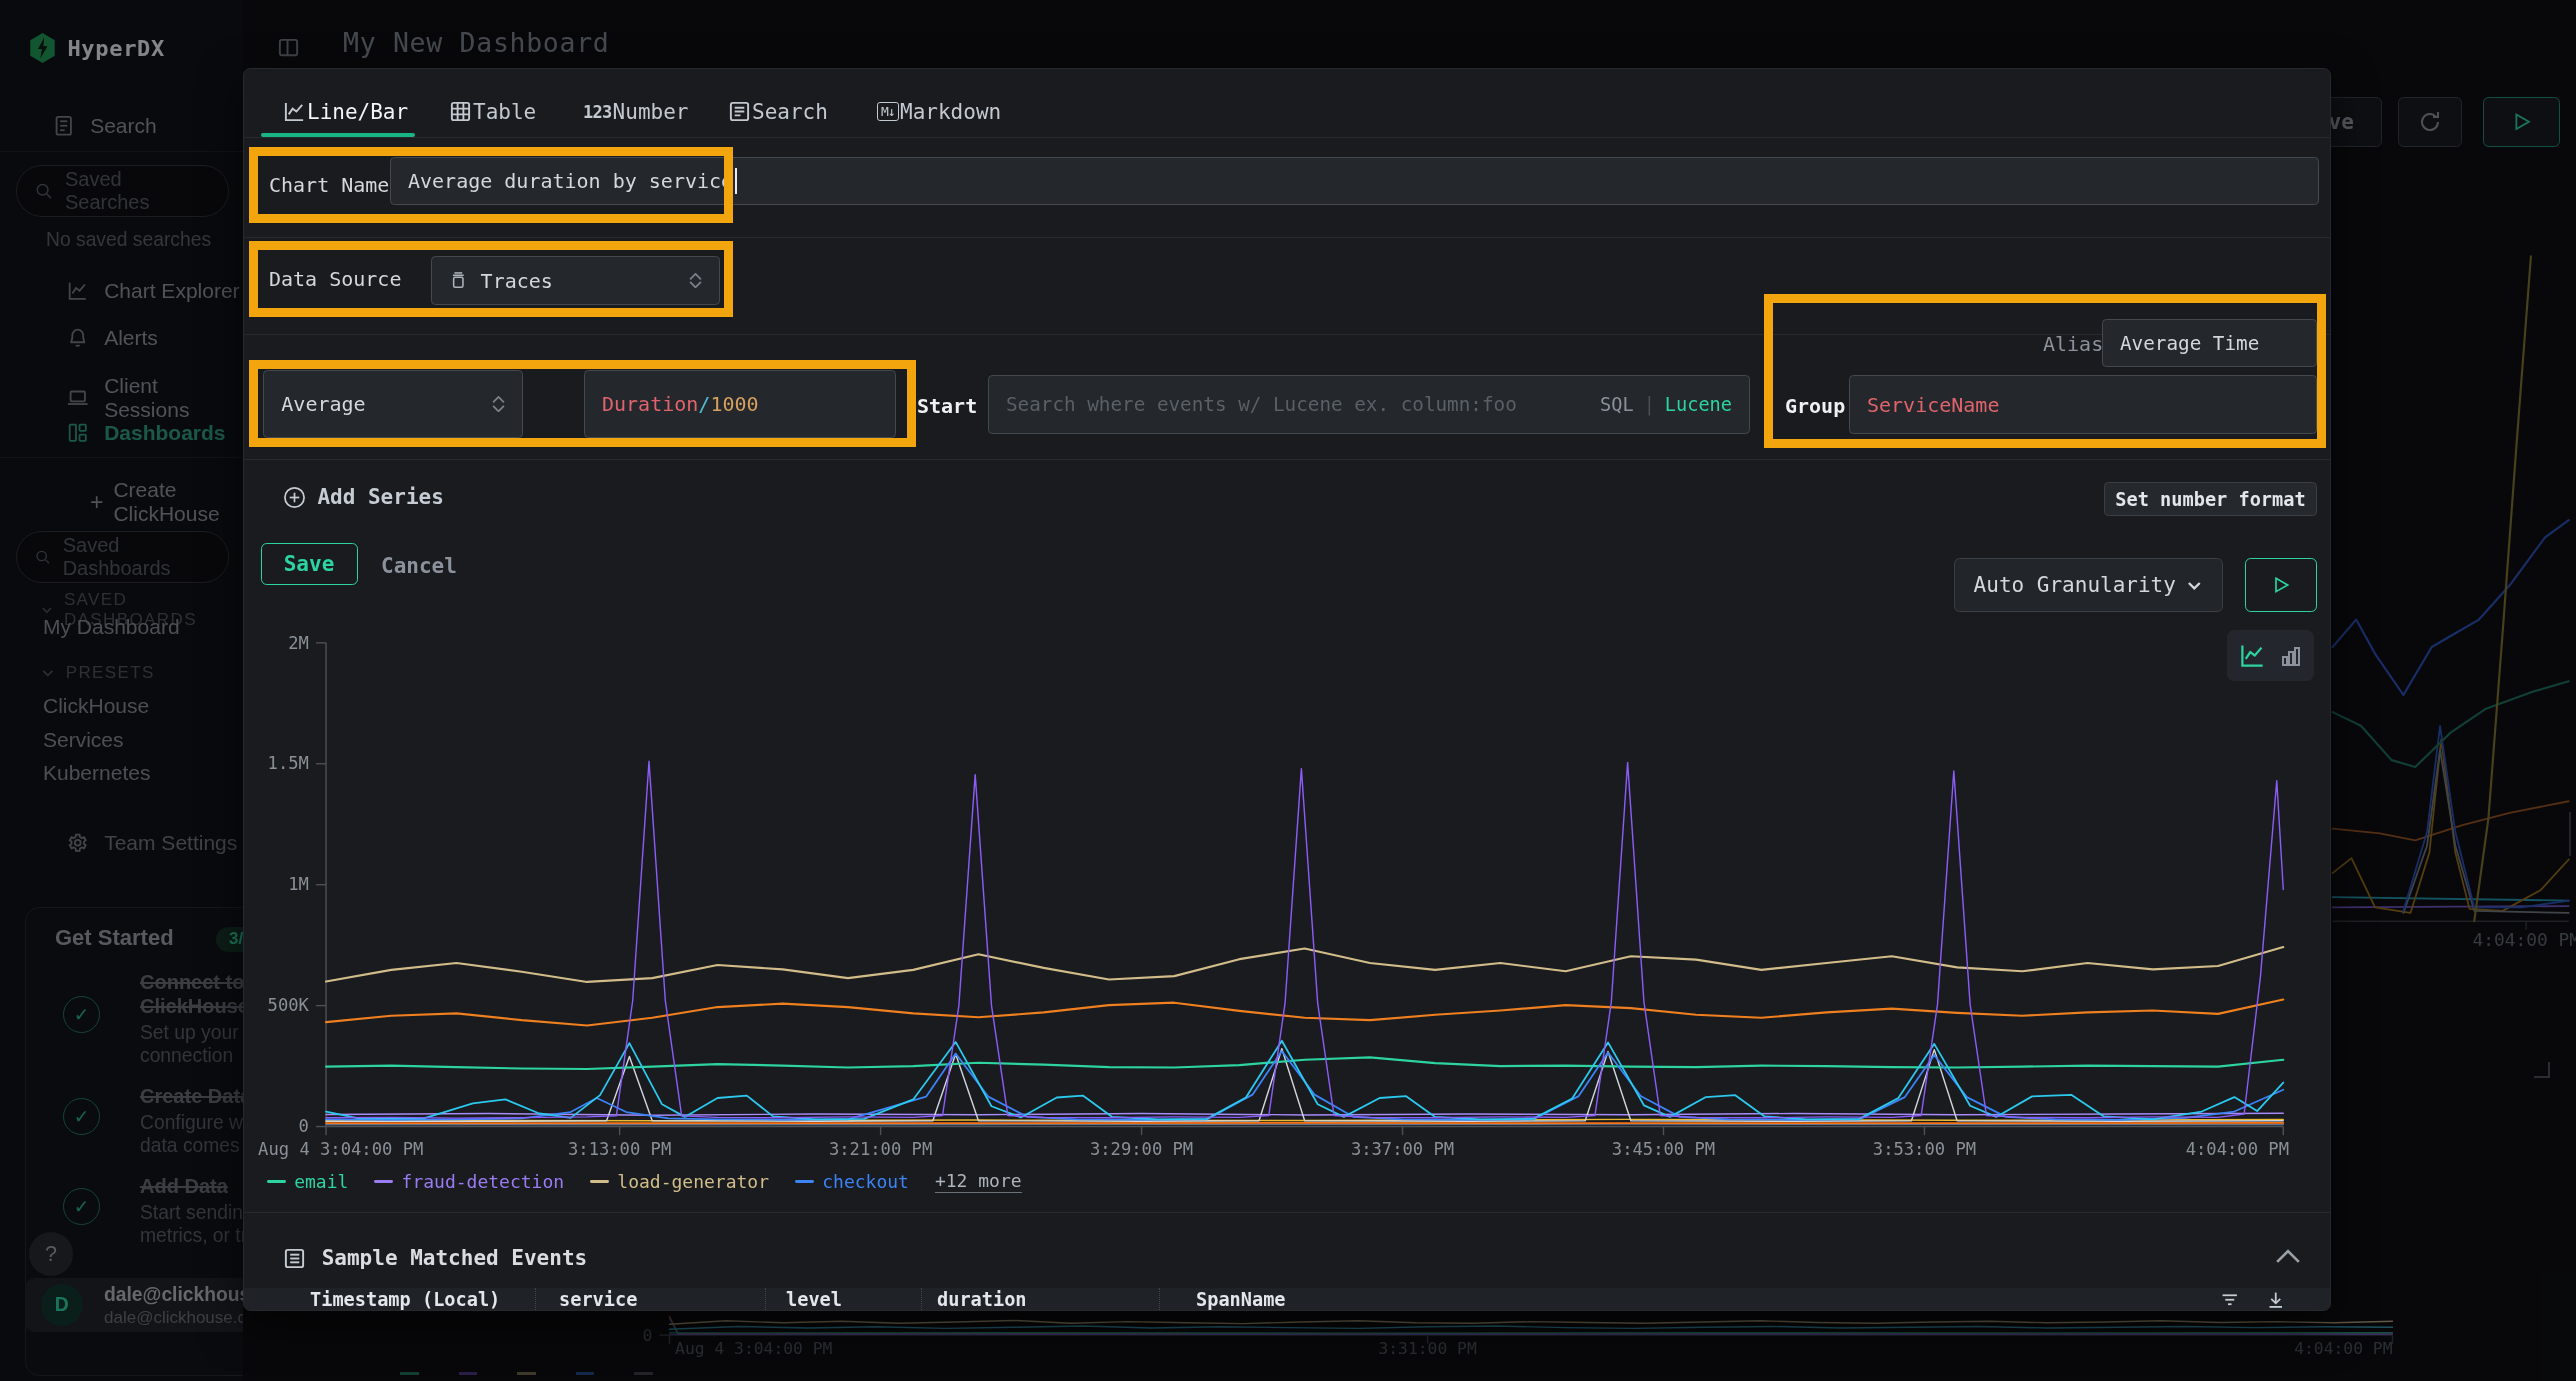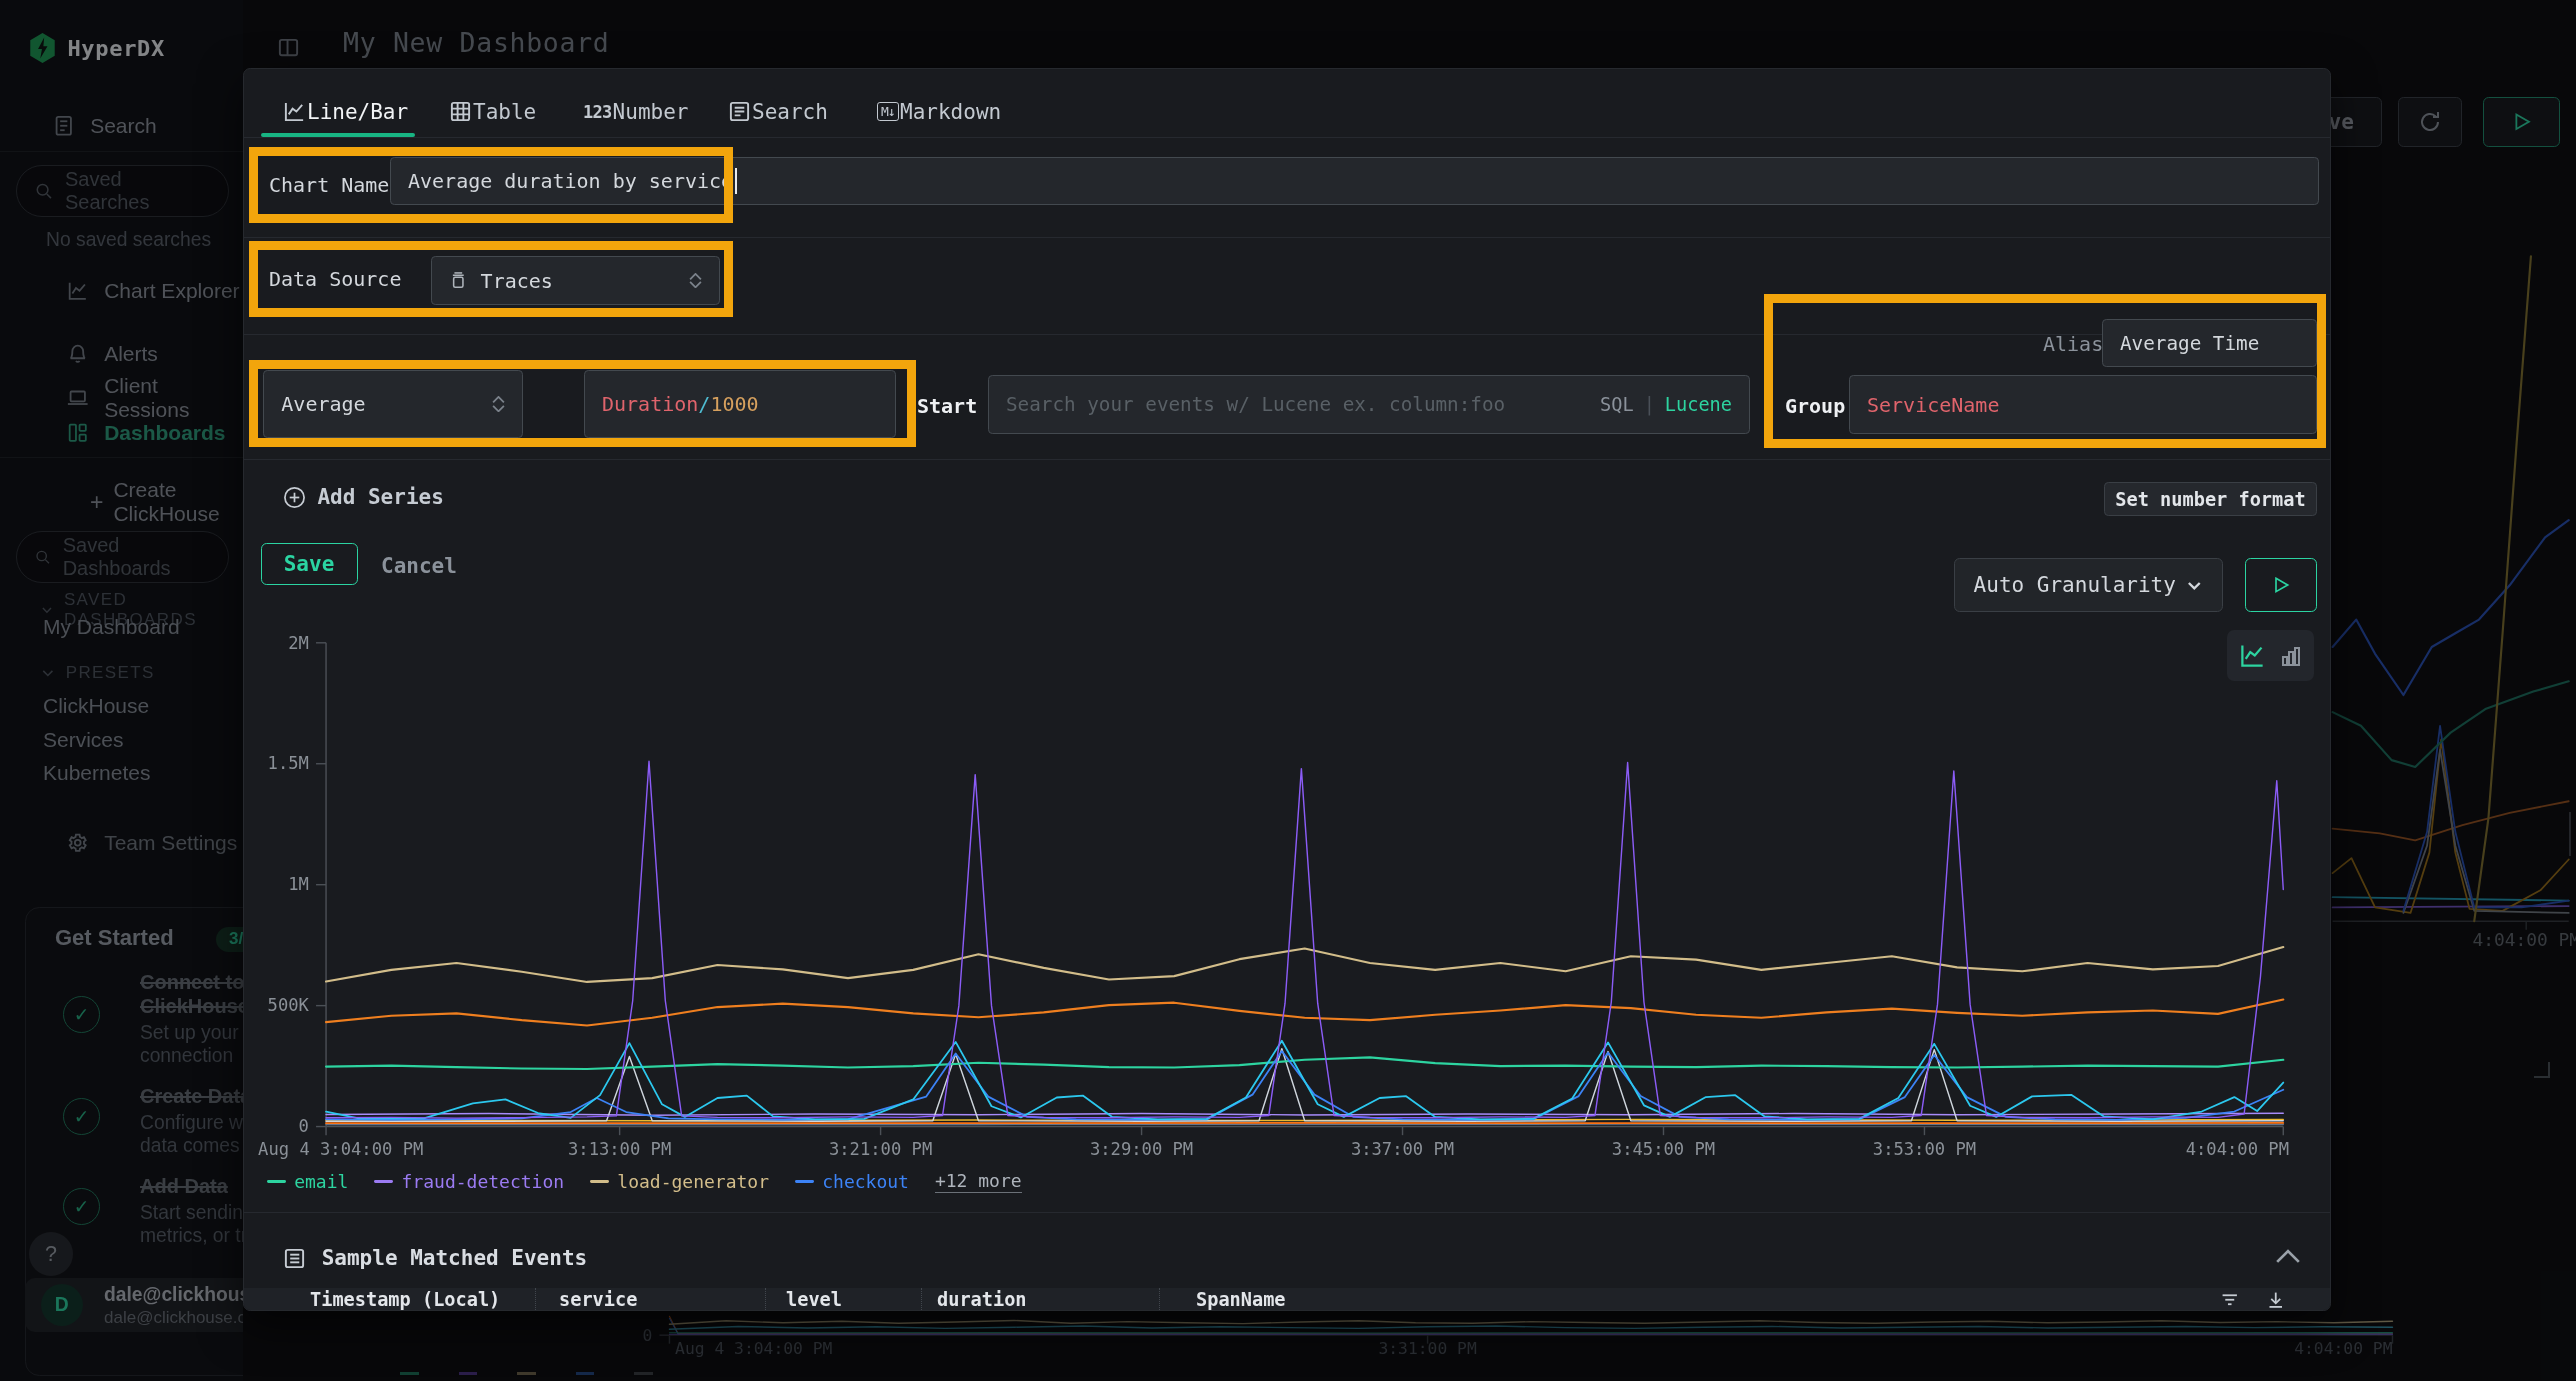--- a/index.html
+++ b/index.html
@@ -155,21 +155,21 @@
 
     <div class="dim-note sans" style="left:46px; top:229px;">No saved searches</div>
 
     <div class="side-item sans" style="left:67px; top:279px;">
       <svg class="ic" viewBox="0 0 24 24" fill="none" stroke="currentColor" stroke-width="2">
           <polyline points="3,3 3,21 21,21"></polyline>
           <polyline points="6,15 10,9 14,12 20,5"></polyline>
         </svg>
       <span>Chart Explorer</span>
     </div>
-    <div class="side-item sans" style="left:67px; top:342px;">
+    <div class="side-item sans" style="left:67px; top:326px;">
       <svg class="ic" viewBox="0 0 24 24" fill="none" stroke="currentColor" stroke-width="2">
           <path d="M18 9a6 6 0 1 0-12 0c0 7-2 8-2 8h16s-2-1-2-8"></path>
           <path d="M10 20a2.5 2.5 0 0 0 4 0"></path>
         </svg>
       <span>Alerts</span>
     </div>
     <div class="side-item sans" style="left:67px; top:374px;">
       <svg class="ic" viewBox="0 0 24 24" fill="none" stroke="currentColor" stroke-width="2">
           <rect x="4" y="5" width="16" height="11" rx="1"></rect>
           <line x1="1" y1="19" x2="23" y2="19"></line>
@@ -407,21 +407,21 @@
           </svg>
       </span>
     </div>
     <div class="inp" style="left:340px; top:301px; width:312px; height:68px;">
       <span class="tok-field">Duration</span>
         <span class="tok-op">/</span>
         <span class="tok-num">1000</span>
     </div>
     <div class="f-label bold" style="left:673px; top:325px;">Start</div>
     <div class="inp" style="left:744px; top:306px; width:762px; height:59px; font-size:19.3px;">
-      <span class="ph">Search your events w/ Lucene ex. column:foo</span>
+      <span class="ph">Search where events w/ Lucene ex. column:foo</span>
       <span class="lang">
         <span class="sql">SQL</span>
         <span class="bar">|</span>
         <span class="lucene">Lucene</span>
       </span>
     </div>
 
     <div class="f-label" style="left:1799px; top:263px; color:#8b929b;">Alias</div>
     <div class="inp" style="left:1858px; top:250px; width:215px; height:48px; font-size:19.3px; z-index:2;">
       <span>Average Time</span>

